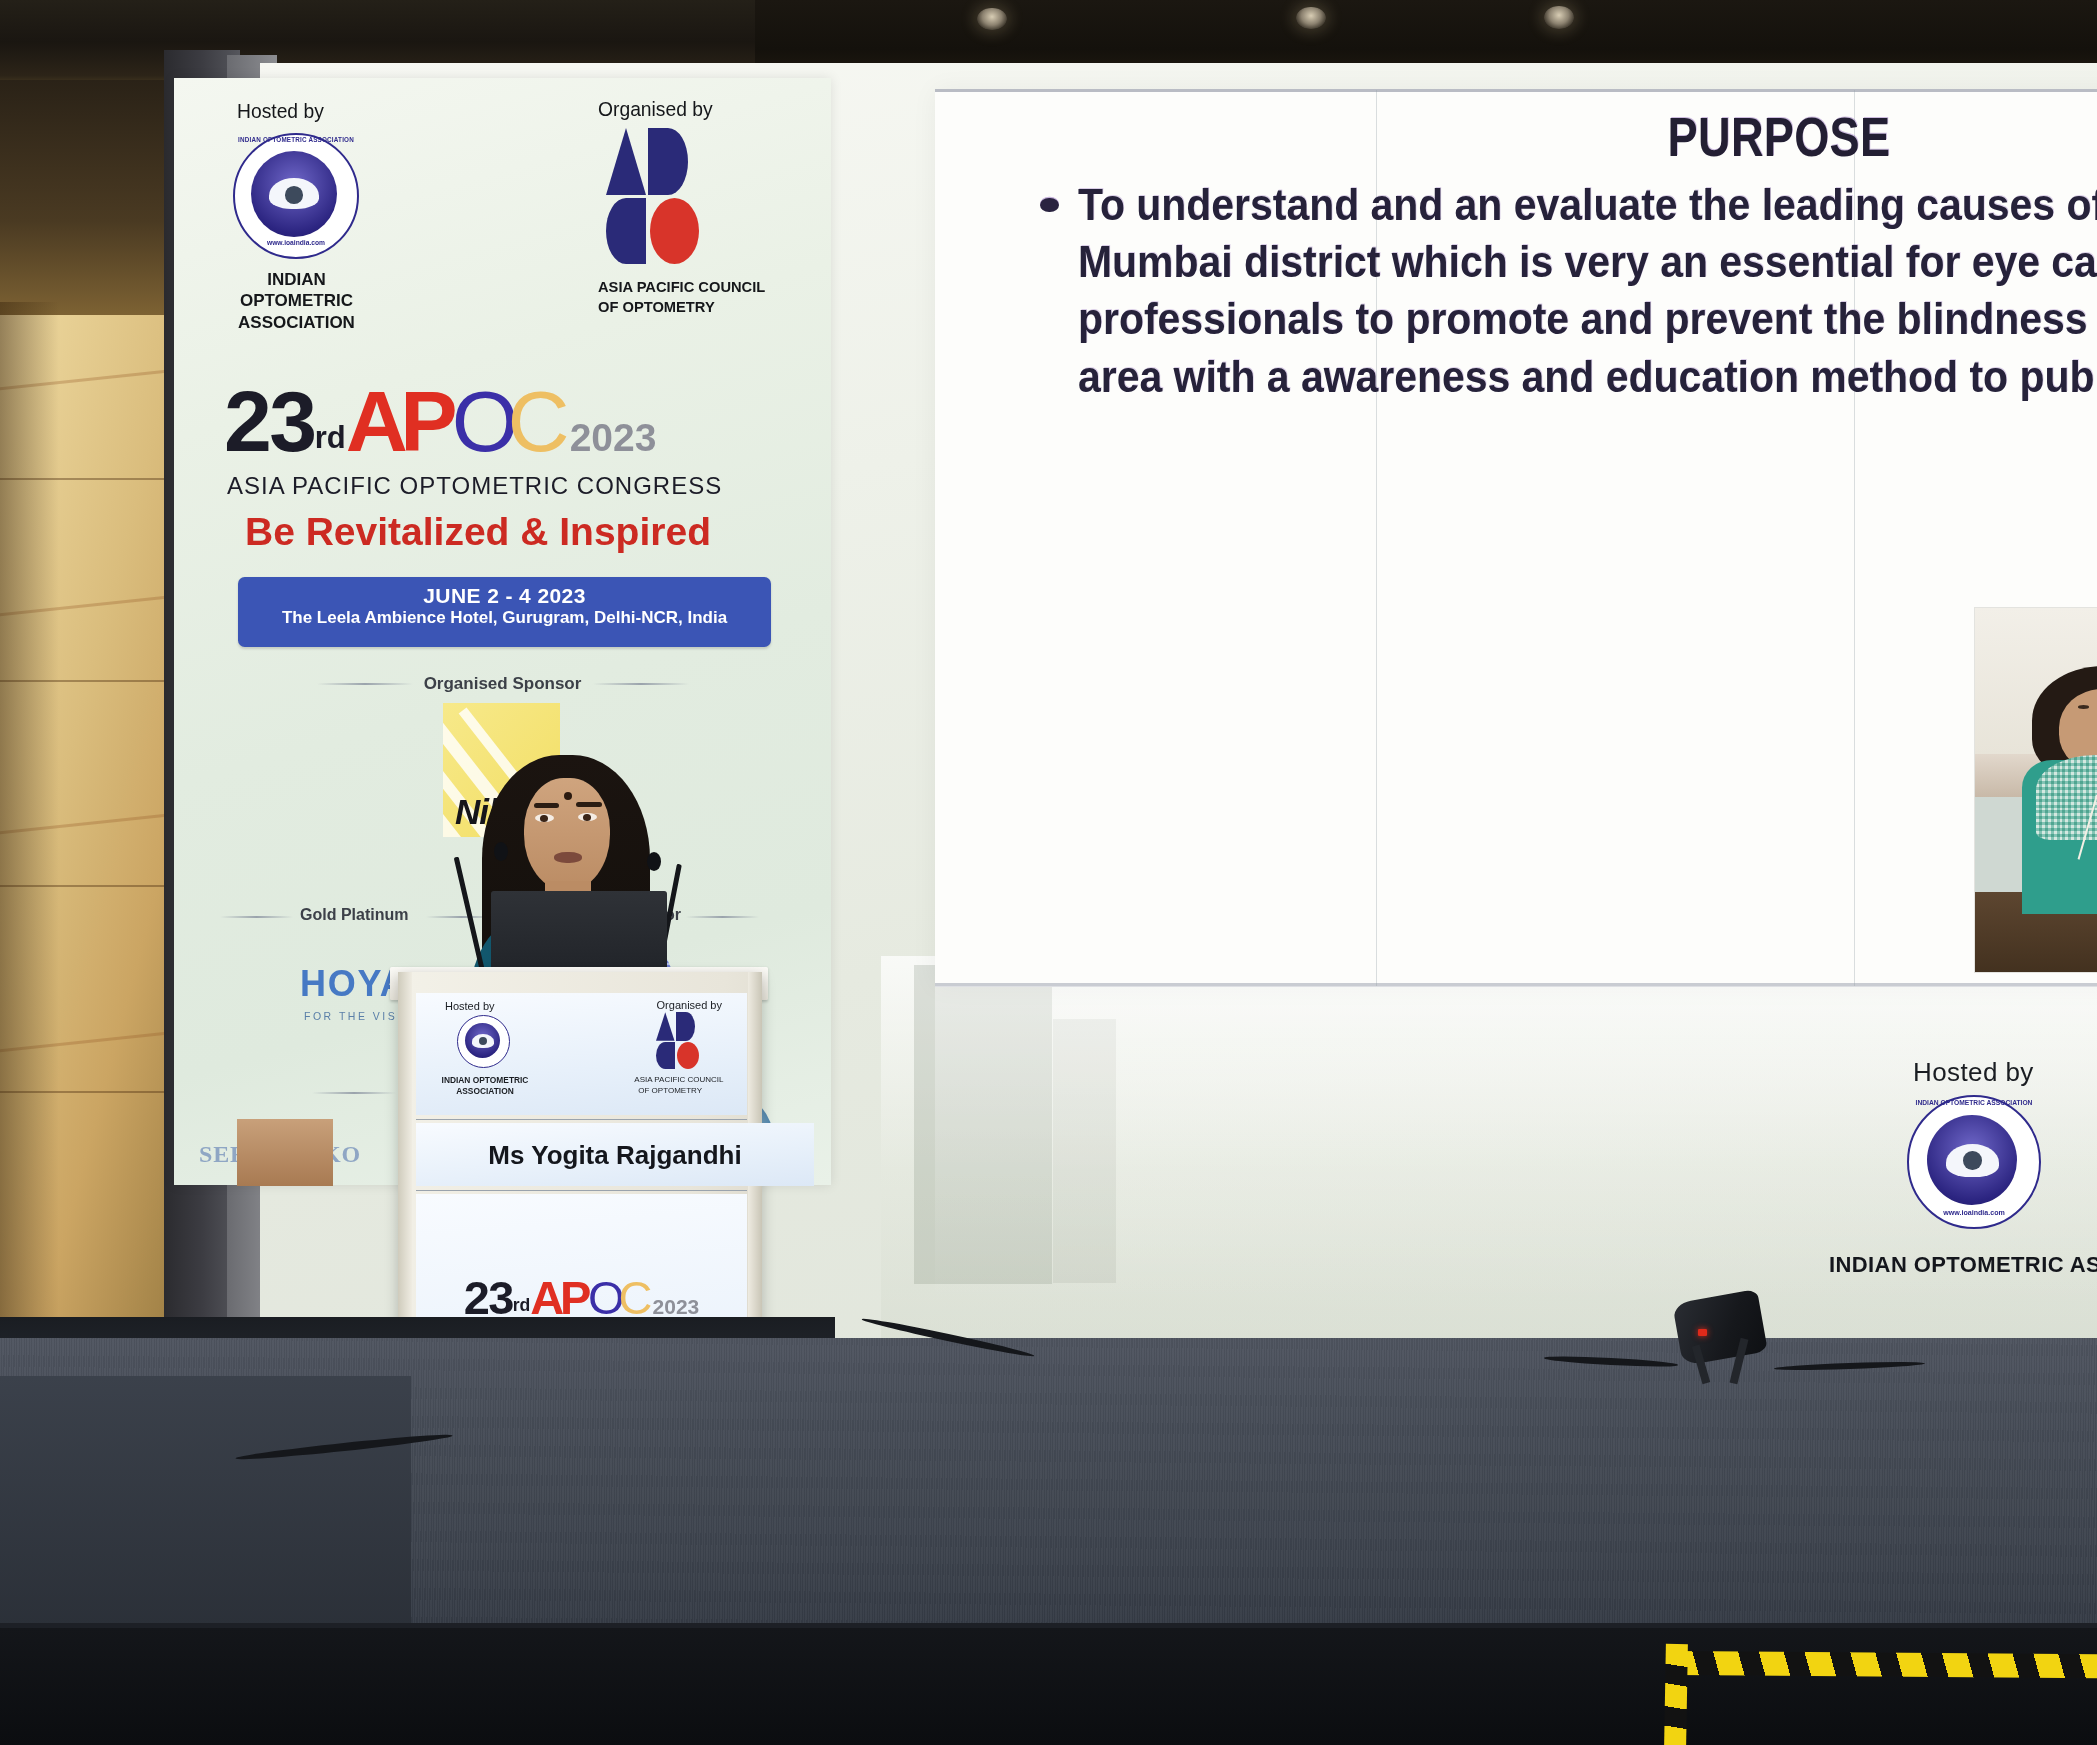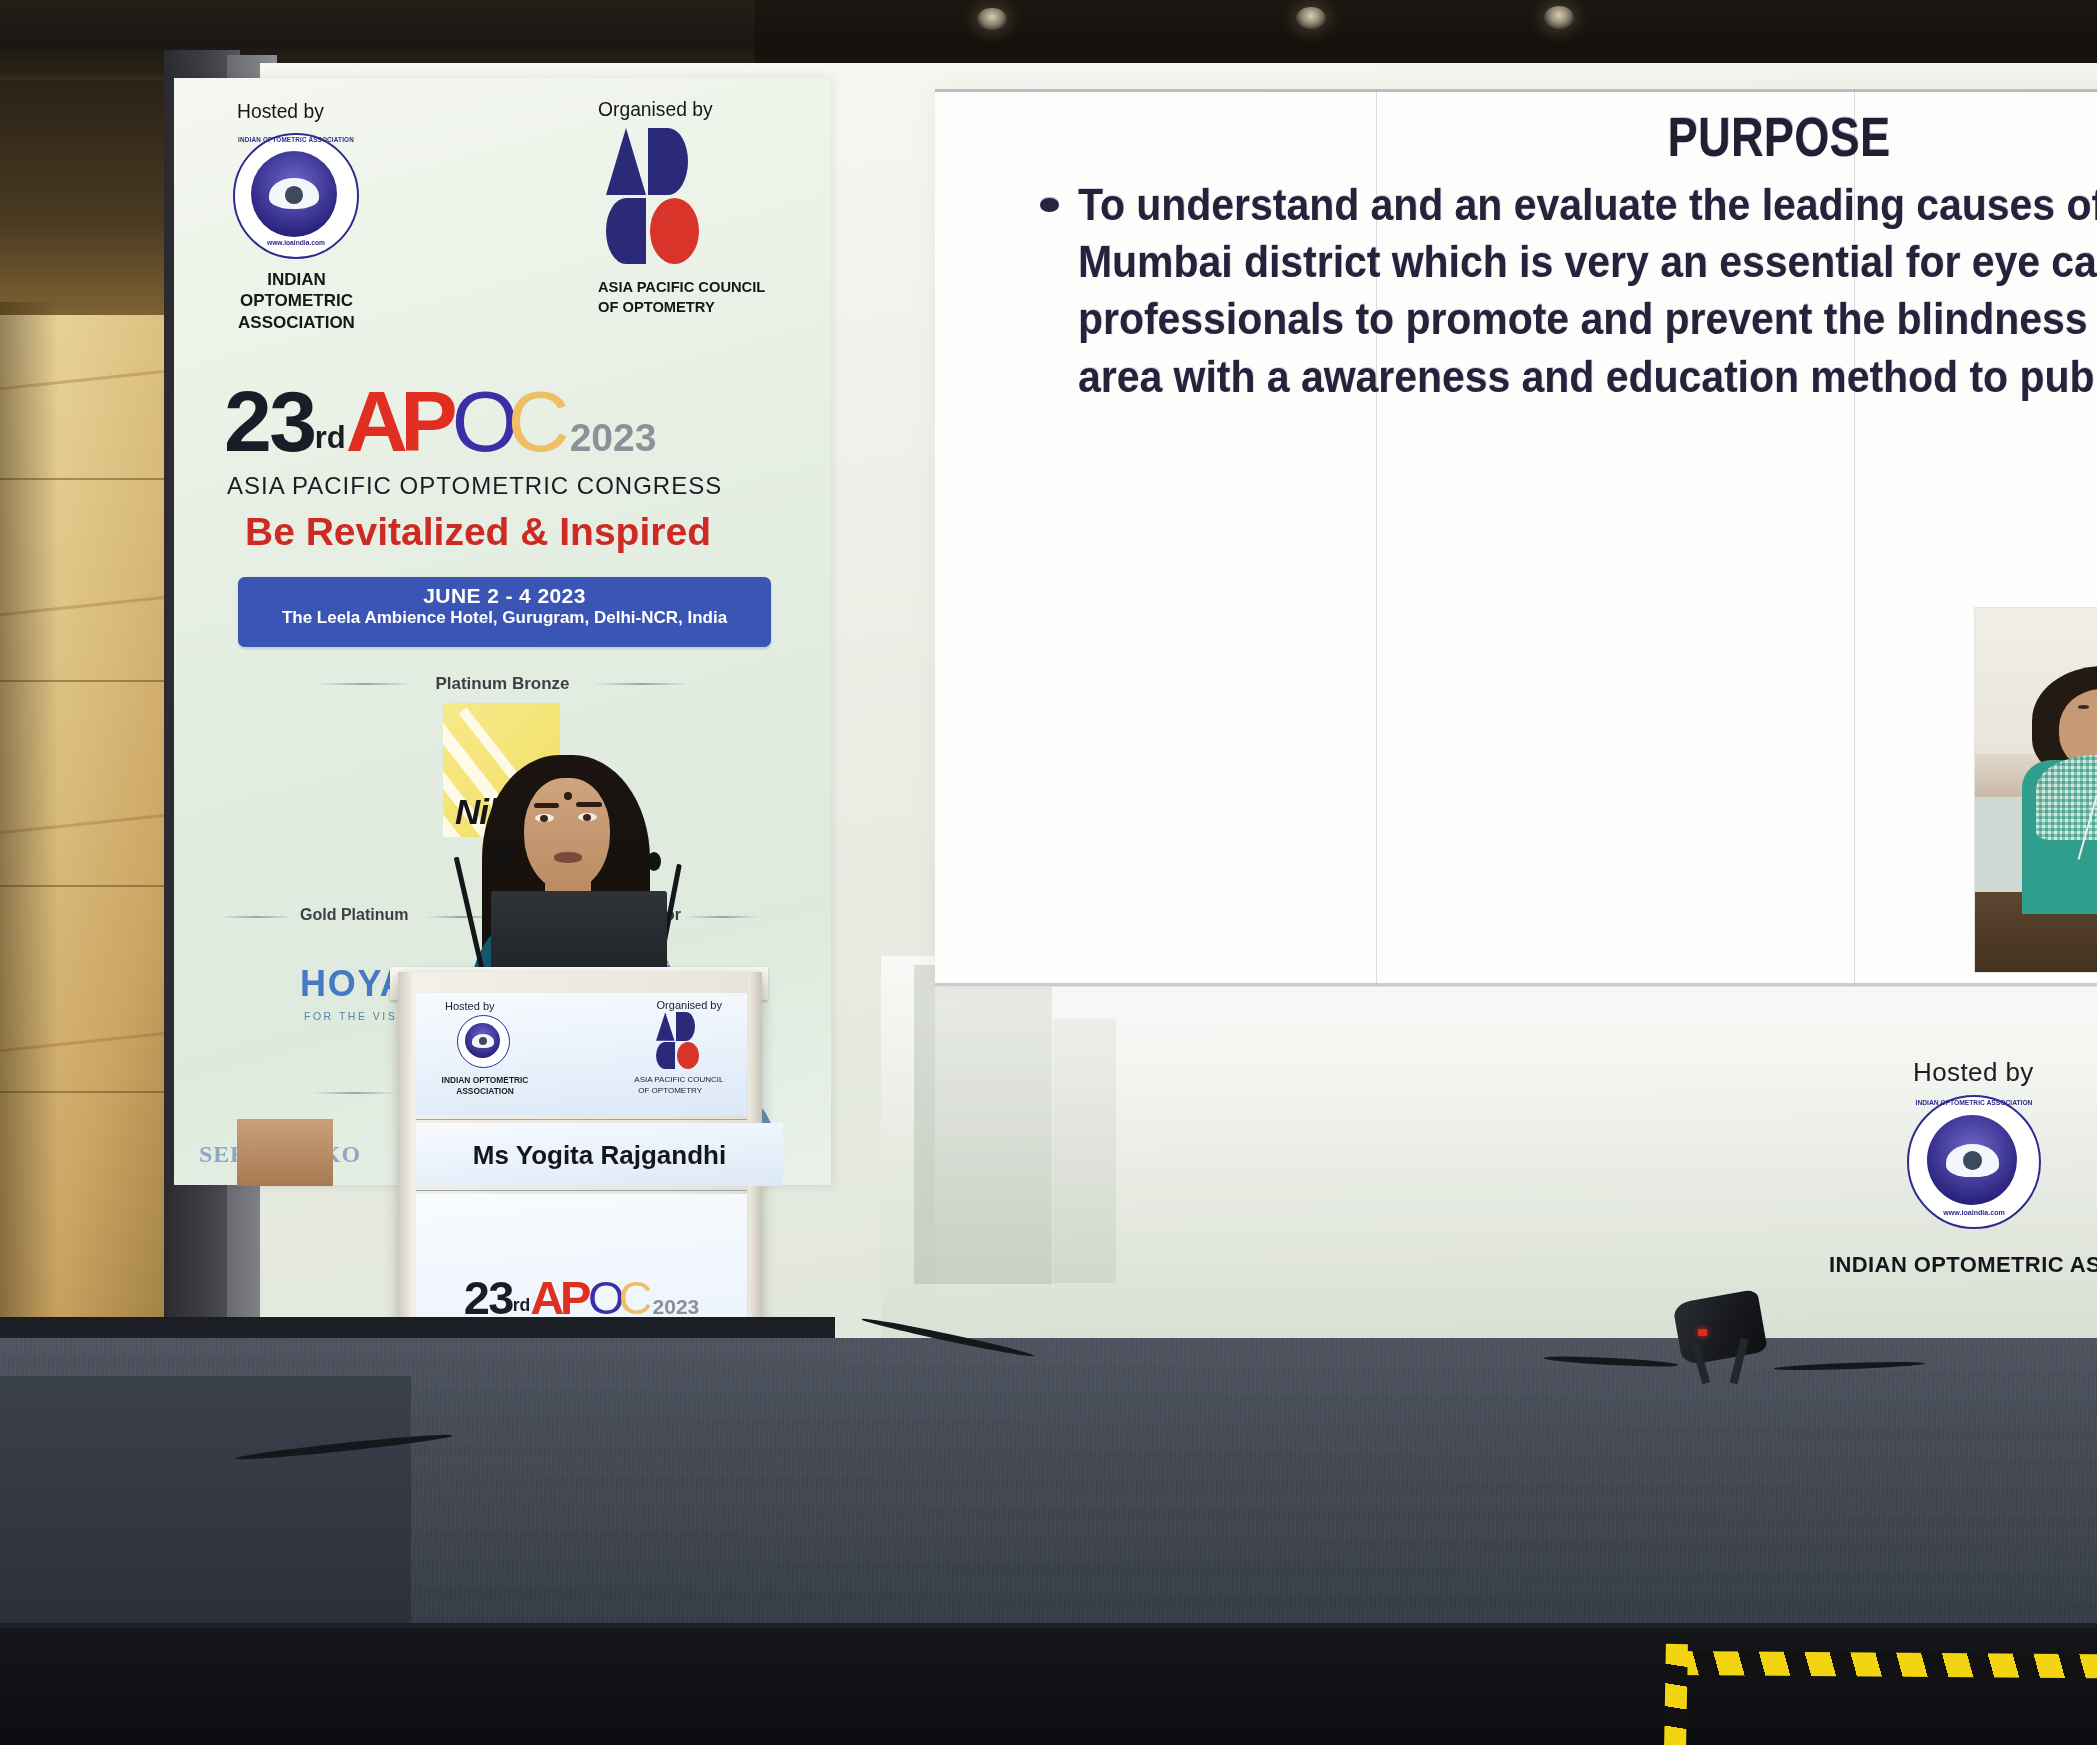--- a/index.html
+++ b/index.html
@@ -285,21 +285,21 @@
       <span class="wm-23">23</span><span class="wm-rd">rd</span><span class="wm-A">A</span><span class="wm-P">P</span><span class="wm-O">O</span><span class="wm-C">C</span><span class="wm-yr">2023</span>
     </div>
     <div class="wm-sub" style="position:absolute;left:53px;top:394px;">ASIA PACIFIC OPTOMETRIC CONGRESS</div>
     <div class="wm-tag" style="position:absolute;left:71px;top:432px;">Be Revitalized &amp; Inspired</div>
 
     <div class="date-chip" style="left:64px;top:499px;width:533px;height:63px;padding-top:6.7px;">
       <div class="d1">JUNE 2 - 4 2023</div>
       <div class="d2">The Leela Ambience Hotel, Gurugram, Delhi-NCR, India</div>
     </div>
 
-    <div class="spon-tier" style="top:596px;font-size:17px;">Platinum Bronze</div>
+    <div class="spon-tier" style="top:596px;font-size:17px;">Organised Sponsor</div>
     <div class="tier-rule" style="left:143px;top:605px;width:96px;"></div>
     <div class="tier-rule" style="left:419px;top:605px;width:96px;"></div>
     <div class="nikon" style="left:269px;top:625px;width:117px;height:134px;overflow:hidden;">
       <div class="nikon-streak" style="left:-17px;top:12.6px;width:14.3px;height:193px;"></div>
       <div class="nikon-streak" style="left:12.6px;top:4.2px;width:11px;height:193px;"></div>
       <div class="nikon-streak" style="left:42px;top:-4.2px;width:12.6px;height:193px;"></div>
       <div class="nikon-streak" style="left:74px;top:-12.6px;width:10px;height:193px;"></div>
       <div class="nikon-txt" style="top:89px;">Nikon</div>
     </div>
 
@@ -369,21 +369,21 @@
       <div class="apco-blue" style="position:absolute;left:0;top:0;width:18.5px;height:28.5px;clip-path:polygon(50% 0,100% 100%,0 100%);"></div>
       <div class="apco-blue" style="position:absolute;left:20px;top:0;width:18.5px;height:28.5px;border-radius:0 50% 50% 0;"></div>
       <div class="apco-blue" style="position:absolute;left:0;top:30px;width:18.5px;height:27px;border-radius:50% 0 0 50%;"></div>
       <div class="apco-red" style="position:absolute;left:21px;top:30px;width:22px;height:27px;"></div>
     </div>
     <div style="position:absolute;right:23.5px;top:82px;font-size:8px;color:#1a1d22;">ASIA PACIFIC COUNCIL</div>
     <div style="position:absolute;right:45px;top:93px;font-size:8px;color:#1a1d22;">OF OPTOMETRY</div>
   </div>
 
   <div class="lect-divider" style="left:416px;top:1119px;width:331px;"></div>
-  <div class="lect-panel" style="left:416px;top:1123px;width:367px;height:63px;">
+  <div class="lect-panel" style="left:416px;top:1123px;width:398px;height:63px;">
     <div class="lect-name" style="top:17px;">Ms Yogita Rajgandhi</div>
   </div>
   <div class="lect-divider" style="left:416px;top:1190px;width:331px;"></div>
 
   <div class="lect-panel" style="left:416px;top:1194px;width:331px;height:373px;">
     <div class="mini-wm" style="top:76px;">
       <span style="font-size:47px;font-weight:bold;color:#1c1c28;letter-spacing:-1.7px;">23</span><span style="font-size:17.6px;font-weight:bold;color:#1c1c28;vertical-align:super;">rd</span><span style="font-size:47px;font-weight:bold;color:#e02f22;letter-spacing:-4.2px;">A</span><span style="font-size:47px;font-weight:bold;color:#e02f22;letter-spacing:-3.4px;">P</span><span style="font-size:47px;color:#3b2fa8;letter-spacing:-5.9px;">O</span><span style="font-size:47px;color:#eebf63;">C</span><span style="font-size:21px;font-weight:bold;color:#8e9099;">2023</span>
     </div>
     <div style="position:absolute;width:100%;text-align:center;top:138px;font-size:13px;color:#1c1c28;letter-spacing:0.6px;">ASIA PACIFIC OPTOMETRIC CONGRESS</div>
     <div style="position:absolute;width:100%;text-align:center;top:168px;font-size:21px;font-weight:bold;color:#cc2a22;">Be Revitalized &amp; Inspired</div>

